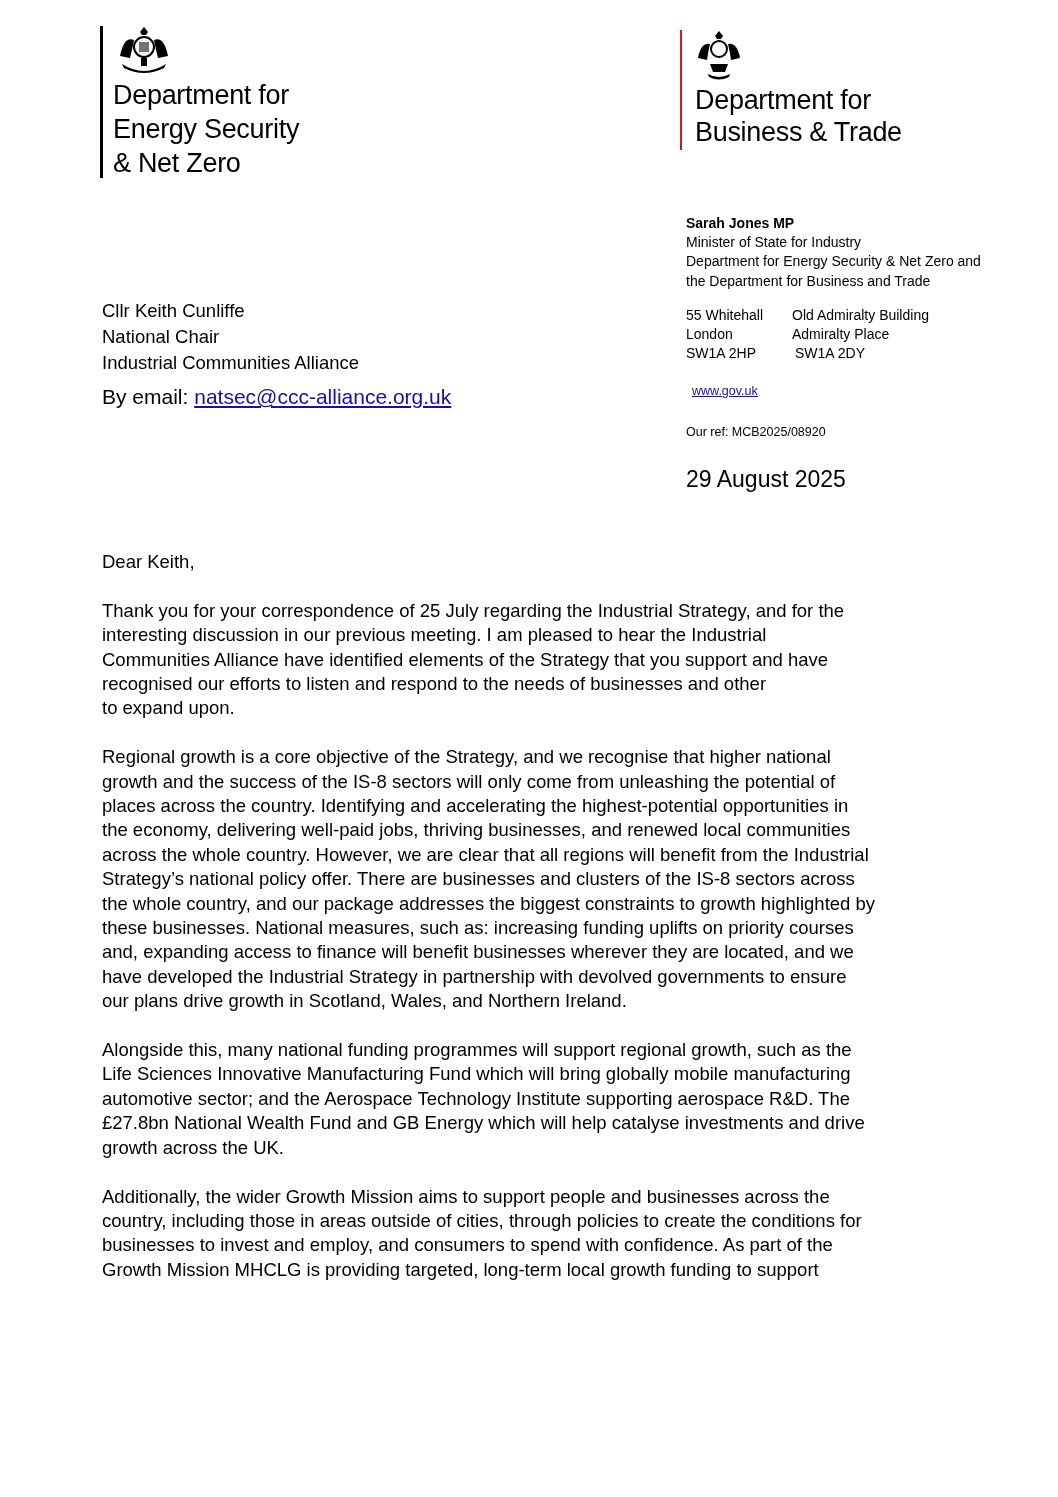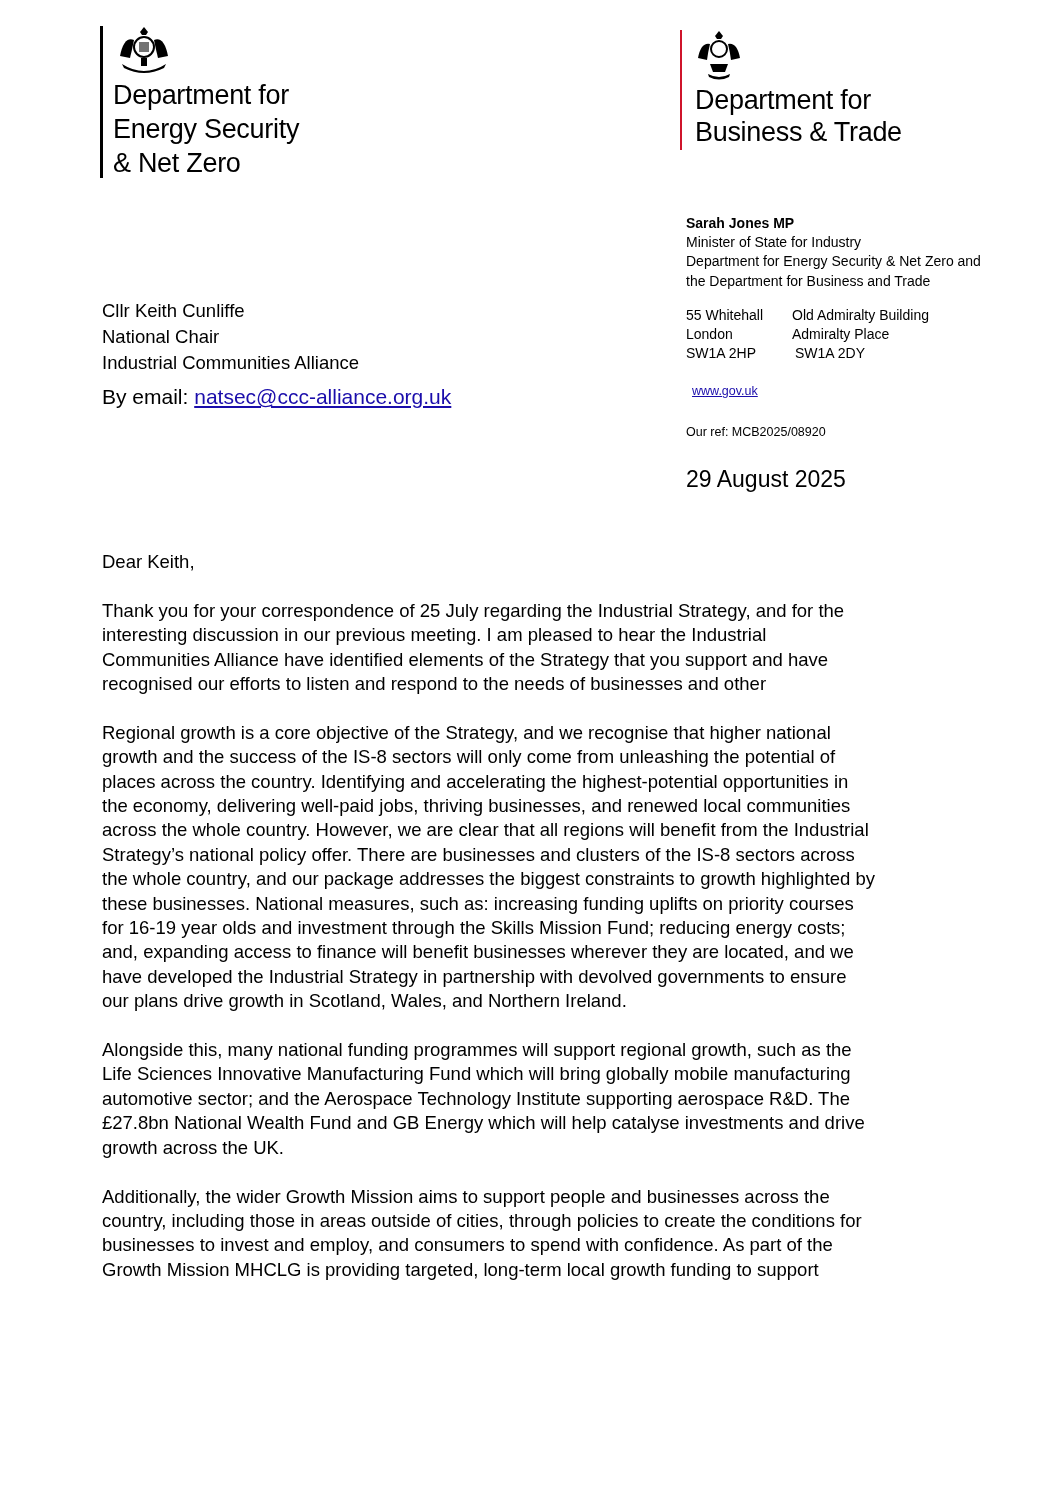--- a/index.html
+++ b/index.html
@@ -117,32 +117,32 @@
 </div>
 
 <div class="body">
   <p>Dear Keith,</p>
 
   <p>
     <span class="line">Thank you for your correspondence of 25 July regarding the Industrial Strategy, and for the</span>
     <span class="line">interesting discussion in our previous meeting. I am pleased to hear the Industrial</span>
     <span class="line">Communities Alliance have identified elements of the Strategy that you support and have</span>
     <span class="line">recognised our efforts to listen and respond to the needs of businesses and other</span>
+    <span class="line">to expand upon.</span>
   </p>
 
   <p>
     <span class="line">Regional growth is a core objective of the Strategy, and we recognise that higher national</span>
     <span class="line">growth and the success of the IS-8 sectors will only come from unleashing the potential of</span>
     <span class="line">places across the country. Identifying and accelerating the highest-potential opportunities in</span>
     <span class="line">the economy, delivering well-paid jobs, thriving businesses, and renewed local communities</span>
     <span class="line">across the whole country. However, we are clear that all regions will benefit from the Industrial</span>
     <span class="line">Strategy’s national policy offer. There are businesses and clusters of the IS-8 sectors across</span>
     <span class="line">the whole country, and our package addresses the biggest constraints to growth highlighted by</span>
     <span class="line">these businesses. National measures, such as: increasing funding uplifts on priority courses</span>
-    <span class="line">for 16-19 year olds and investment through the Skills Mission Fund; reducing energy costs;</span>
     <span class="line">and, expanding access to finance will benefit businesses wherever they are located, and we</span>
     <span class="line">have developed the Industrial Strategy in partnership with devolved governments to ensure</span>
     <span class="line">our plans drive growth in Scotland, Wales, and Northern Ireland.</span>
   </p>
 
   <p>
     <span class="line">Alongside this, many national funding programmes will support regional growth, such as the</span>
     <span class="line">Life Sciences Innovative Manufacturing Fund which will bring globally mobile manufacturing</span>
     <span class="line">automotive sector; and the Aerospace Technology Institute supporting aerospace R&amp;D. The</span>
     <span class="line">£27.8bn National Wealth Fund and GB Energy which will help catalyse investments and drive</span>

